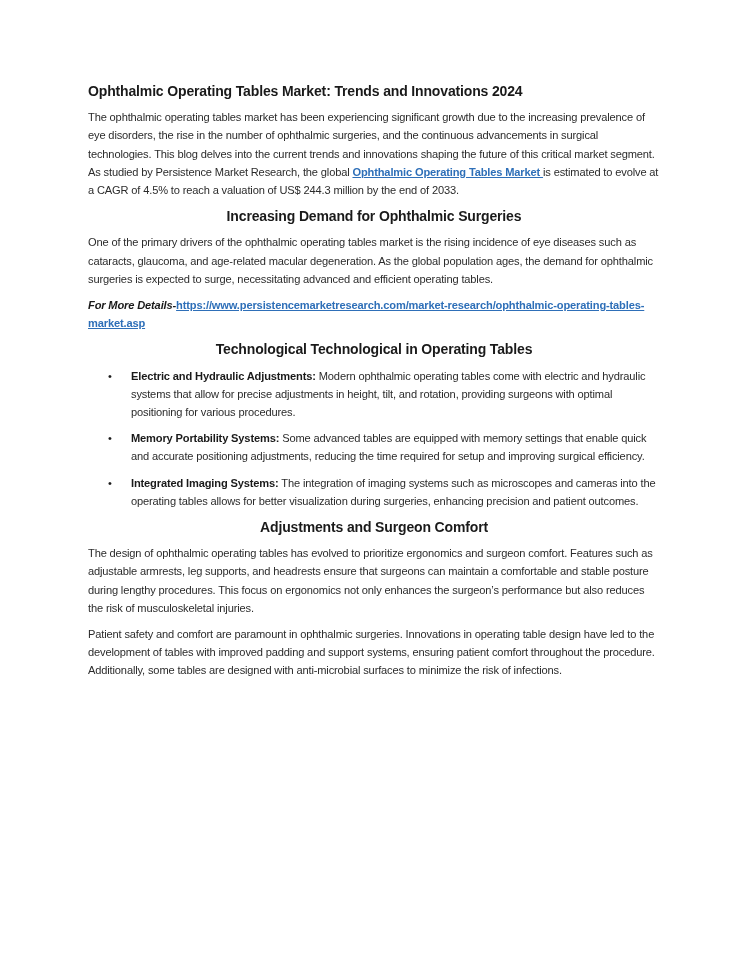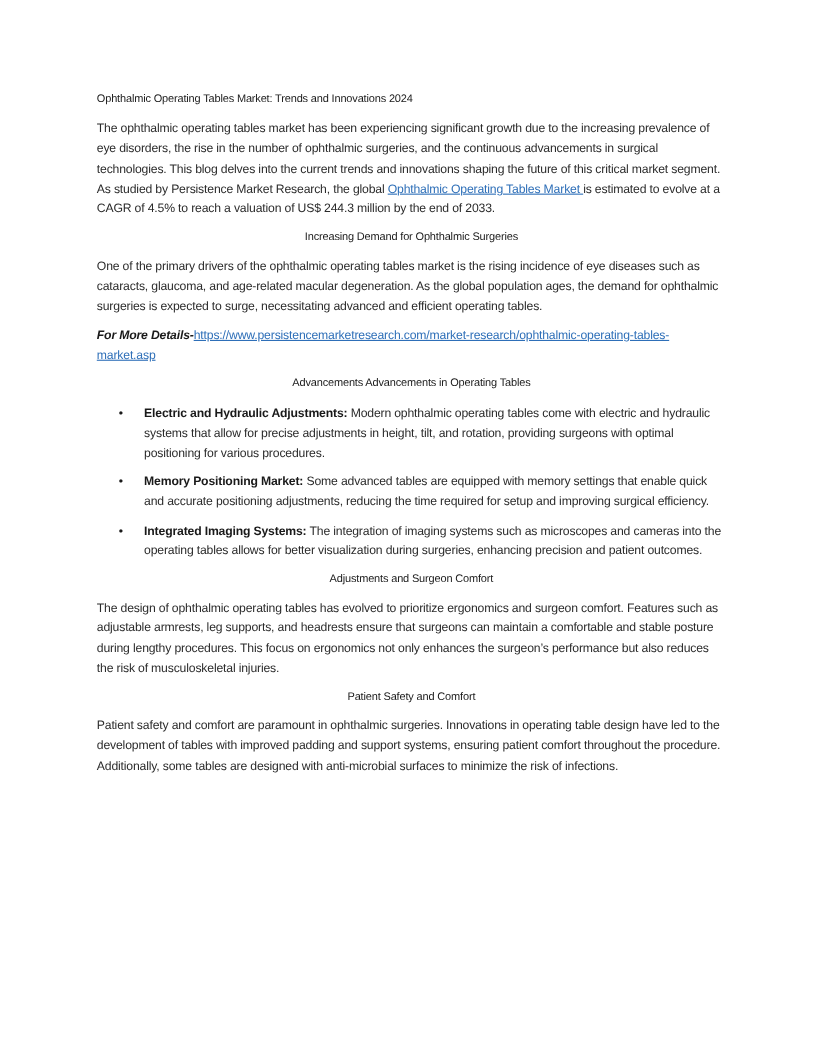--- a/index.html
+++ b/index.html
@@ -6,52 +6,51 @@
   body {
     width: 741px; height: 960px; overflow: hidden; position: relative;
     font-family: "Liberation Sans", sans-serif;
     color: #2b2b2b;
   }
   .page {
     position: absolute; left: 88px; top: 82px; width: 572px;
     font-size: 11.1px; line-height: 18.2px; letter-spacing: -0.15px;
   }
   .title, .h2 {
-    font-weight: normal; color: #1a1a1a; margin: 0; font-size: 10px;
+    font-weight: bold; color: #1a1a1a; margin: 0; font-size: 14px;
   }
   .title { margin-bottom: 8px; }
   .h2 { margin: 8px 0 8px 0; text-align: center; }
   p { margin: 0 0 8px 0; }
-  a { color: #2e6fb8; text-decoration: underline; }
+  a { color: #2e6fb8; text-decoration: underline; font-weight: bold; }
   .more b { color: #1a1a1a; font-style: italic; }
   ul { list-style: none; margin: 0 0 8px 0; padding: 0; }
   li { position: relative; padding-left: 43px; margin: 0 0 8px 0; }
   li .bullet { position: absolute; left: 20px; top: 0; color: #1a1a1a; }
   li b { color: #1a1a1a; }
 </style>
 </head>
 <body>
 
 <div class="page">
   <p class="title">Ophthalmic Operating Tables Market: Trends and Innovations 2024</p>
 
   <p><span>The ophthalmic operating tables market has been experiencing significant growth due to the increasing prevalence of eye disorders, the rise in the number of ophthalmic surgeries, and the continuous advancements in surgical technologies. This blog delves into the current trends and innovations shaping the future of this critical market segment. As studied by Persistence Market Research, the global </span><a>Ophthalmic Operating Tables Market </a><span>is estimated to evolve at a CAGR of 4.5% to reach a valuation of US$ 244.3 million by the end of 2033.</span></p>
 
   <p class="h2">Increasing Demand for Ophthalmic Surgeries</p>
   <p>One of the primary drivers of the ophthalmic operating tables market is the rising incidence of eye diseases such as cataracts, glaucoma, and age-related macular degeneration. As the global population ages, the demand for ophthalmic surgeries is expected to surge, necessitating advanced and efficient operating tables.</p>
 
   <p class="more"><b>For More Details-</b><a>https://www.persistencemarketresearch.com/market-research/ophthalmic-operating-tables-market.asp</a></p>
 
-  <p class="h2">Advancements Advancements in Operating Tables</p>
+  <p class="h2">Technological Technological in Operating Tables</p>
 
   <ul>
     <li><span class="bullet">•</span><b>Electric and Hydraulic Adjustments:</b><span> Modern ophthalmic operating tables come with electric and hydraulic systems that allow for precise adjustments in height, tilt, and rotation, providing surgeons with optimal positioning for various procedures.</span></li>
-    <li><span class="bullet">•</span><b>Memory Positioning Market:</b><span> Some advanced tables are equipped with memory settings that enable quick and accurate positioning adjustments, reducing the time required for setup and improving surgical efficiency.</span></li>
+    <li><span class="bullet">•</span><b>Memory Portability Systems:</b><span> Some advanced tables are equipped with memory settings that enable quick and accurate positioning adjustments, reducing the time required for setup and improving surgical efficiency.</span></li>
     <li><span class="bullet">•</span><b>Integrated Imaging Systems:</b><span> The integration of imaging systems such as microscopes and cameras into the operating tables allows for better visualization during surgeries, enhancing precision and patient outcomes.</span></li>
   </ul>
 
   <p class="h2">Adjustments and Surgeon Comfort</p>
   <p>The design of ophthalmic operating tables has evolved to prioritize ergonomics and surgeon comfort. Features such as adjustable armrests, leg supports, and headrests ensure that surgeons can maintain a comfortable and stable posture during lengthy procedures. This focus on ergonomics not only enhances the surgeon’s performance but also reduces the risk of musculoskeletal injuries.</p>
 
-  <p class="h2">Patient Safety and Comfort</p>
   <p>Patient safety and comfort are paramount in ophthalmic surgeries. Innovations in operating table design have led to the development of tables with improved padding and support systems, ensuring patient comfort throughout the procedure. Additionally, some tables are designed with anti-microbial surfaces to minimize the risk of infections.</p>
 
 </div>
 
 </body></html>

